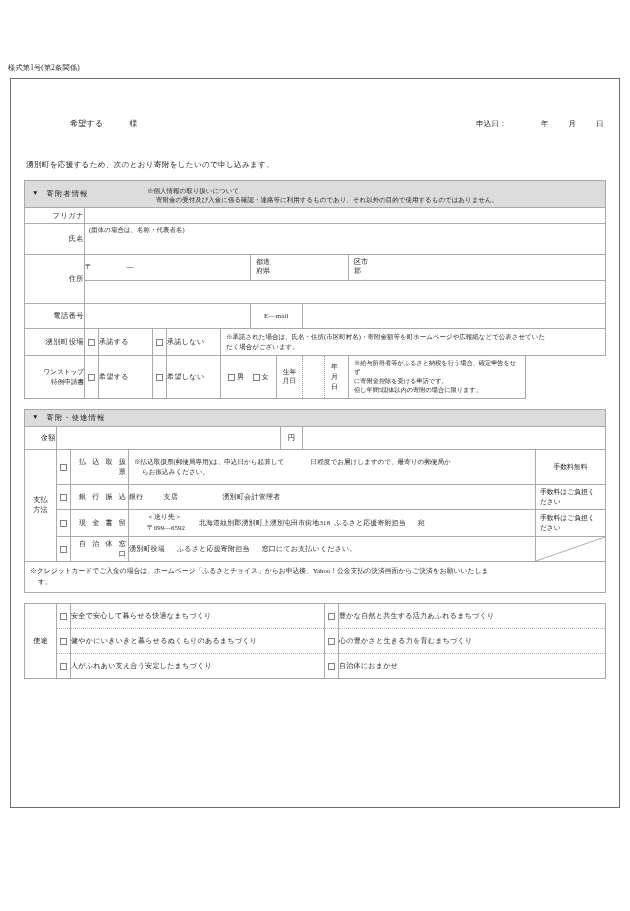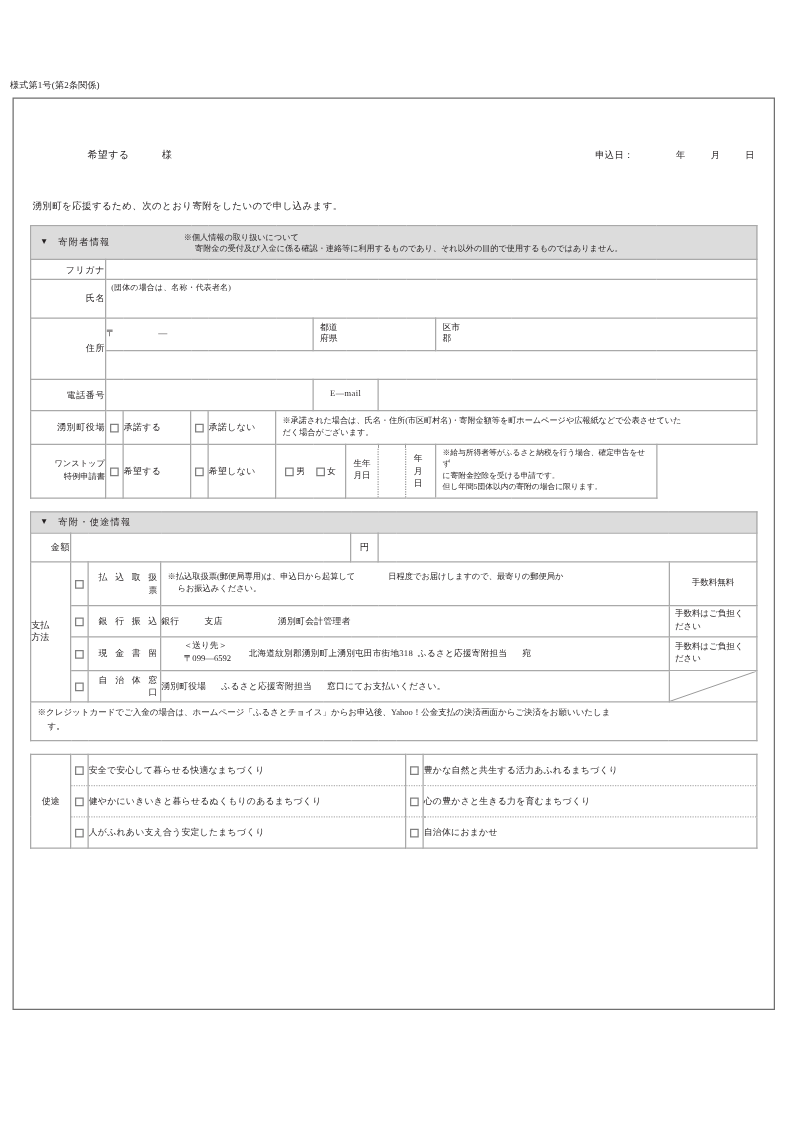--- a/index.html
+++ b/index.html
@@ -231,21 +231,21 @@
 
   
   .amount-yen {
     text-align: center;
     font-size: 7.4px;
   }
 
   
   .pay-label {
     background: #dcdcdc;
-    text-align: left;
+    text-align: center;
     font-size: 7.2px;
     line-height: 1.4;
   }
   .pay-name {
     text-align: right;
     font-size: 7.1px;
     letter-spacing: 2.2px;
     padding-left: 2px !important;
   }
   .pay-desc {

